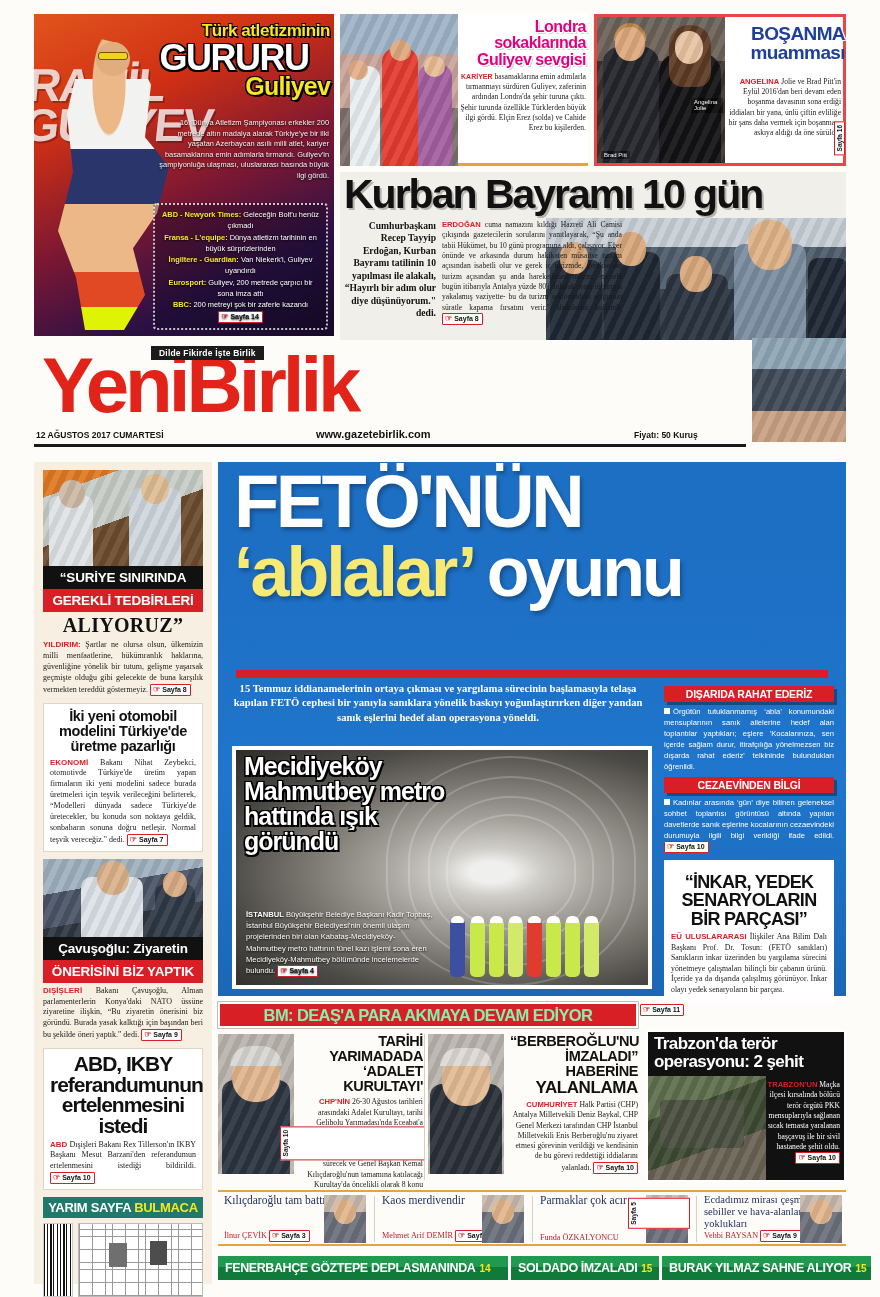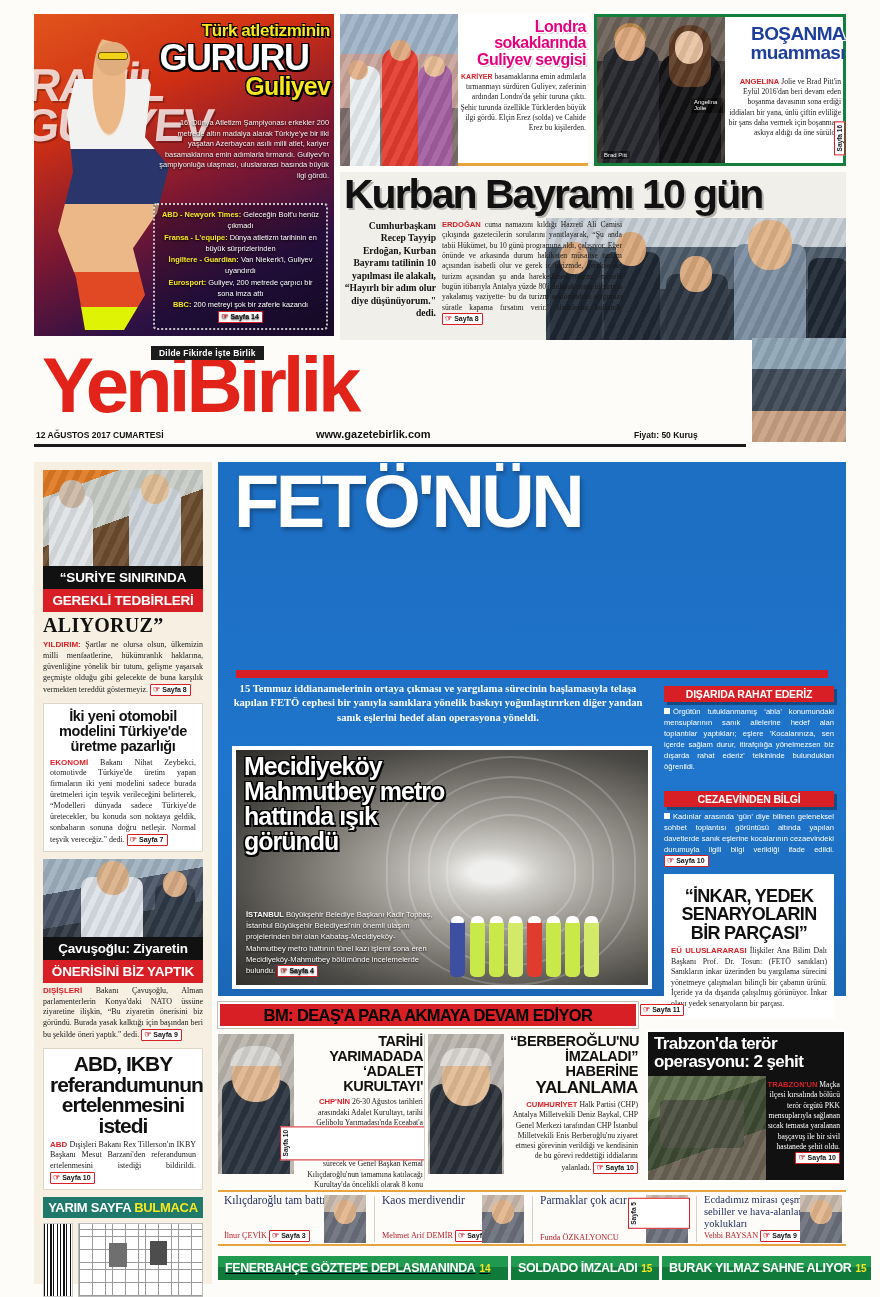--- a/index.html
+++ b/index.html
@@ -79,21 +79,21 @@
   .lon-title { position:absolute; left:108px; top:5px; width:138px; text-align:right; }
   .lon-t { font-family:"Liberation Sans",sans-serif; font-weight:bold; font-size:16px;
     color:#e5007e; line-height:1.02; letter-spacing:-.5px;
     text-shadow:1px 1px 0 #fff,-1px 1px 0 #fff,1px -1px 0 #fff,-1px -1px 0 #fff,2px 2px 0 rgba(0,0,0,.18);}
   .lon-body { position:absolute; right:2px; top:58px; width:132px; text-align:right;
     font-size:7.6px; line-height:1.34; color:#1a1a1a;}
   .lon-body b.red{font-family:"Liberation Sans",sans-serif;font-size:7px;}
 
   
   .divorce { position:absolute; left:560px; top:0; width:252px; height:152px; background:#fff;
-    border:3px solid #15803d; }
+    border:3px solid #ef4444; }
   .div-photo{position:absolute;left:0;top:0;width:128px;height:146px;
     background:linear-gradient(180deg,#6d6258 0 30%,#3a3430 30% 100%);overflow:hidden;}
   .div-m{position:absolute;left:6px;top:30px;width:56px;height:116px;background:#23252b;border-radius:16px 16px 0 0;}
   .div-mh{position:absolute;left:18px;top:10px;width:30px;height:34px;border-radius:48%;background:#dfa97e;}
   .div-mhair{position:absolute;left:17px;top:6px;width:32px;height:18px;border-radius:16px 16px 0 0;background:#b9854a;}
   .div-f{position:absolute;left:62px;top:36px;width:62px;height:110px;background:#121214;border-radius:20px 20px 0 0;}
   .div-fh{position:absolute;left:78px;top:14px;width:28px;height:33px;border-radius:48%;background:#e8c3a2;}
   .div-fhair{position:absolute;left:72px;top:8px;width:42px;height:62px;border-radius:20px 20px 14px 14px;background:#5d3b25;}
   .div-cap{position:absolute;font-family:"Liberation Sans",sans-serif;font-size:6px;color:#fff;
     background:rgba(0,0,0,.55); padding:1px 3px;}
@@ -143,21 +143,21 @@
   
   .leftcol{position:absolute;left:34px;top:462px;width:178px;height:822px;background:#f6efe2;
     padding:8px 9px;}
   .lc-photo{width:160px;height:96px;background:linear-gradient(160deg,#e07a23 0 18%,#c8ccc6 18% 50%,#6d4c2f 50% 100%);
     position:relative;overflow:hidden;}
   .lc-band-b{background:#111;color:#fff;font-family:"Liberation Sans",sans-serif;font-weight:bold;
     font-size:13.5px;text-align:center;padding:4px 2px;letter-spacing:-.2px;}
   .lc-band-r{background:#d81f26;color:#fff;font-family:"Liberation Sans",sans-serif;font-weight:bold;
     font-size:13.5px;text-align:center;padding:4px 2px;letter-spacing:-.2px;}
   .lc-serif-h{font-family:"Liberation Serif",serif;font-weight:bold;font-size:20px;
-    text-align:left;color:#111;margin-top:2px;letter-spacing:.3px;}
+    text-align:center;color:#111;margin-top:2px;letter-spacing:.3px;}
   .lc-body{font-size:8px;line-height:1.36;color:#1a1a1a;text-align:justify;margin-top:3px;}
   .lc-box{background:#fff;border:1px solid #ddd7c8;padding:5px 6px;margin-top:7px;}
   .lc-h2{font-family:"Liberation Sans",sans-serif;font-weight:bold;font-size:14.5px;
     line-height:1.06;text-align:center;color:#111;letter-spacing:-.4px;}
   .lc-h3{font-family:"Liberation Sans",sans-serif;font-weight:bold;font-size:21px;
     line-height:.98;text-align:center;color:#111;letter-spacing:-1px;}
   .lc-photo2{width:160px;height:78px;margin-top:7px;
     background:linear-gradient(170deg,#9fb0bd 0 34%,#4a5566 34% 66%,#2f3742 66% 100%);position:relative;}
   .bulmaca-bar{background:#1f7a6b;color:#fff;font-family:"Liberation Sans",sans-serif;font-weight:bold;
     font-size:13px;text-align:center;padding:3px 2px;margin-top:7px;letter-spacing:-.3px;}
@@ -213,21 +213,21 @@
   .rc-body .sq{display:inline-block;width:6px;height:6px;background:#fff;margin-right:3px;}
   .rc-white{background:#fff;margin-top:7px;padding:13px 7px 8px;}
   .rc-wh{font-family:"Liberation Sans",sans-serif;font-weight:bold;font-size:18px;
     line-height:1.02;text-align:center;color:#111;letter-spacing:-.7px;}
   .rc-wb{font-size:7.8px;line-height:1.36;color:#1a1a1a;margin-top:4px;text-align:justify;}
 
   
   .bmbar{position:absolute;left:218px;top:1002px;width:420px;height:26px;background:#d81f26;
     border:2px solid #fff;box-shadow:0 0 0 1px #c4c0b6;}
   .bmbar span{display:block;font-family:"Liberation Sans",sans-serif;font-weight:bold;
-    font-size:16.5px;color:#000000;text-align:center;line-height:22px;letter-spacing:-.6px;}
+    font-size:16.5px;color:#86efac;text-align:center;line-height:22px;letter-spacing:-.6px;}
   .bm-sayfa{position:absolute;left:640px;top:1004px;}
 
   .story2{position:absolute;left:218px;top:1034px;width:205px;height:148px;}
   .story3{position:absolute;left:428px;top:1034px;width:210px;height:148px;}
   .s-photo{position:absolute;left:0;top:0;width:76px;height:140px;}
   .s-h{font-family:"Liberation Sans",sans-serif;font-weight:bold;font-size:14.5px;
     line-height:1.04;color:#111;text-align:right;letter-spacing:-.4px;}
   .s-b{font-size:7.7px;line-height:1.34;color:#1a1a1a;text-align:right;margin-top:3px;}
   .divline{position:absolute;top:1034px;width:1px;height:146px;background:#d5d0c4;}
 
@@ -426,20 +426,24 @@
       <div class="barcode"></div>
       <div class="crossword">
         <div class="cw-f1"></div>
         <div class="cw-f2"></div>
       </div>
     </div>
   </div>
 
   <div class="main">
     <div class="mh1">FETÖ'NÜN</div>
+    <div class="mh2">
+      <span class="yel">‘ablalar’</span>
+      <span>oyunu</span>
+    </div>
     <div class="mh-redline"></div>
     <div class="mlead">15 Temmuz iddianamelerinin ortaya çıkması ve yargılama sürecinin başlamasıyla telaşa kapılan FETÖ cephesi bir yanıyla sanıklara yönelik baskıyı yoğunlaştırırken diğer yandan sanık eşlerini hedef alan operasyona yöneldi.</div>
 
     <div class="metro">
       <div class="metro-bg"></div>
       <div class="metro-arc" style="left:150px;top:6px;width:250px;height:230px;"></div>
       <div class="metro-arc" style="left:172px;top:26px;width:206px;height:190px;"></div>
       <div class="metro-arc" style="left:192px;top:46px;width:166px;height:150px;"></div>
       <div class="metro-arc" style="left:210px;top:64px;width:130px;height:116px;"></div>
       <div class="metro-worker" style="left:214px;background:#3c4fa0;"></div>
@@ -464,21 +468,21 @@
         <span>Büyükşehir Belediye Başkanı Kadir Topbaş, İstanbul Büyükşehir Belediyesi'nin önemli ulaşım projelerinden biri olan Kabataş-Mecidiyeköy-Mahmutbey metro hattının tünel kazı işlemi sona eren Mecidiyeköy-Mahmutbey bölümünde incelemelerde bulundu.</span>
         <span class="sayfa">Sayfa 4</span>
       </div>
     </div>
 
     <div class="rcol">
       <div class="rc-bar">DIŞARIDA RAHAT EDERİZ</div>
       <div class="rc-body">
         <span class="sq"></span><span>Örgütün tutuklanmamış ‘abla’ konumundaki mensuplarının sanık ailelerine hedef alan toplantılar yaptıkları; eşlere 'Kocalarınıza, sen içerde sağlam durur, itirafçılığa yönelmezsen biz dışarda rahat ederiz' telkininde bulundukları öğrenildi.</span>
       </div>
-      <div class="rc-bar" style="margin-top:19px;">CEZAEVİNDEN BİLGİ</div>
+      <div class="rc-bar" style="margin-top:5px;">CEZAEVİNDEN BİLGİ</div>
       <div class="rc-body">
         <span class="sq"></span><span>Kadınlar arasında ‘gün’ diye bilinen geleneksel sohbet toplantısı görüntüsü altında yapılan davetlerde sanık eşlerine kocalarının cezaevindeki durumuyla ilgili bilgi verildiği ifade edildi.</span>
         <span class="sayfa">Sayfa 10</span>
       </div>
       <div class="rc-white">
         <div class="rc-wh">“İNKAR, YEDEK SENARYOLARIN BİR PARÇASI”</div>
         <div class="rc-wb">
           <b class="red sans">EÜ ULUSLARARASI</b>
           <span>İlişkiler Ana Bilim Dalı Başkanı Prof. Dr. Tosun: (FETÖ sanıkları) Sanıkların inkar üzerinden bu yargılama sürecini yönetmeye çalışmaları bilinçli bir çabanın ürünü. İçeride ya da dışarıda çalışılmış görünüyor. İnkar olayı yedek senaryoların bir parçası.</span>
         </div>
@@ -582,21 +586,21 @@
         <span>Vehbi BAYSAN</span>
         <span class="sayfa">Sayfa 9</span>
       </div>
       <div class="col-av photo">
           <div class="hd"></div>
         </div>
     </div>
   </div>
 
   <div class="sports">
-    <div class="sp" style="flex:0 0 290px;text-decoration:underline;">
+    <div class="sp" style="flex:0 0 290px;">
       <b>FENERBAHÇE  GÖZTEPE DEPLASMANINDA</b>
       <i>14</i>
     </div>
     <div class="sp" style="flex:0 0 148px;">
       <b>SOLDADO İMZALADI</b>
       <i>15</i>
     </div>
     <div class="sp" style="flex:1;">
       <b>BURAK YILMAZ SAHNE ALIYOR</b>
       <i>15</i>

